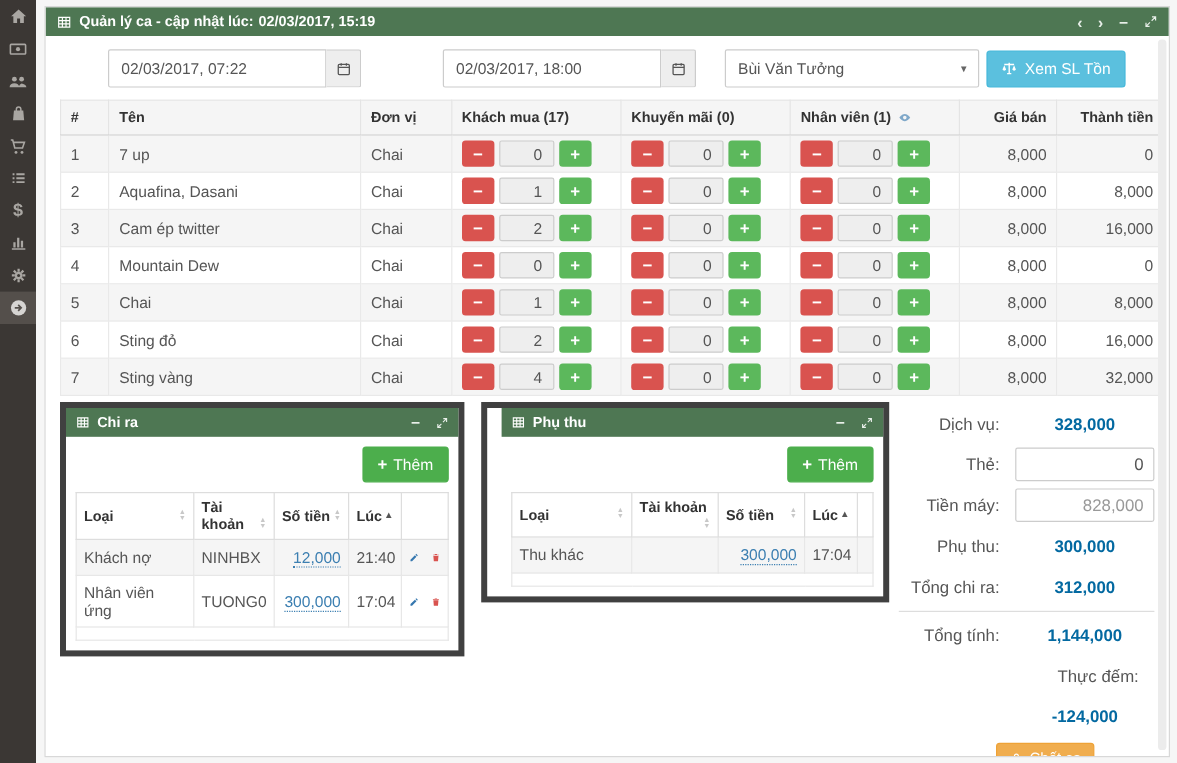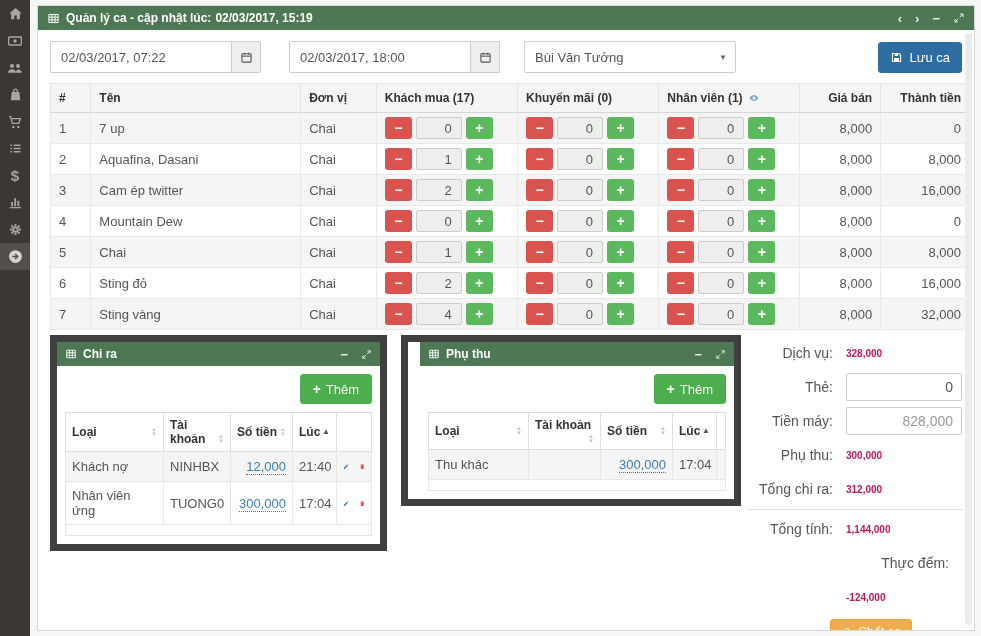--- a/index.html
+++ b/index.html
@@ -21,21 +21,21 @@
   .main { position: absolute; left: 30px; top: 0; width: 951px; height: 636px; background: #f6f6f6; padding: 5px 6px 5px 7px; }
   .panel { width: 938px; height: 626px; background: #fff; border: 1px solid #d8d8d8; position: relative; overflow: hidden; }
   .panel-head { height: 24px; background: #4e7753; color: #fff; display: flex; align-items: center; padding: 0 9px; font-size: 12px; font-weight: bold; }
   .panel-head .ttl-icon { margin-right: 6px; }
   .panel-head .updated { margin-left: 4px; }
   .win-controls { margin-left: auto; display: flex; align-items: center; gap: 13px; color: #e8efe9; }
   .win-controls span, .win-controls .wicon { cursor: pointer; font-size: 13px; line-height: 1; }
 
   
   .toolbar { display: flex; align-items: center; padding: 11px 12px 10px 12px; }
-  .igroup { display: flex; }
+  .igroup { display: flex; margin-left: 40px; }
   .dt-input { width: 182px; height: 32px; border: 1px solid #ccc; border-radius: 2px 0 0 2px; padding: 0 10px; font-size: 13px; color: #555; background: #fff; }
   .addon { width: 29px; height: 32px; border: 1px solid #ccc; border-left: none; background: #eee; display: flex; align-items: center; justify-content: center; color: #555; border-radius: 0 2px 2px 0; cursor: pointer; }
   .g1 { margin-right: 28px; } .g2 { margin-right: 24px; }
   .select { width: 212px; height: 32px; border: 1px solid #ccc; border-radius: 2px; background: #fff; display: flex; align-items: center; justify-content: space-between; padding: 0 8px 0 10px; color: #555; cursor: pointer; }
   .select .caret { font-size: 8px; color: #666; }
   .btn { height: 31px; border: 1px solid transparent; border-radius: 3px; color: #fff; font-size: 13px; display: inline-flex; align-items: center; gap: 6px; padding: 0 11px; cursor: pointer; font-family: inherit; }
   .btn-primary { background: #2e6da4; border-color: #2e6da4; margin-left: auto; }
   .btn-info { background: #5bc0de; border-color: #46b8da; margin-left: 6px; }
 
   
@@ -50,21 +50,21 @@
   .hdr-eye { color: #7fa8c9; margin-left: 5px; vertical-align: -2px; display: inline-block; }
 
   .stepper { display: inline-flex; align-items: center; gap: 4px; }
   .sbtn { width: 27px; height: 22px; border: none; border-radius: 3px; color: #fff; font-weight: bold; font-size: 14px; line-height: 20px; text-align: center; cursor: pointer; font-family: inherit; }
   .sbtn.minus { background: #d9534f; }
   .sbtn.plus  { background: #5cb85c; }
   .sinput { width: 46px; height: 22px; border: 1px solid #ccc; border-radius: 2px; background: #eee; text-align: right; padding: 0 9px 0 2px; color: #555; font-size: 13px; }
 
   
   .bottom { display: flex; margin: 5px 12px 0 12px; align-items: flex-start; }
-  .sub { border: 7px solid #404040; background: #fff; }
+  .sub { border: 5px solid #404040; background: #fff; }
   .sub-chira { width: 337px; }
   .sub-phuthu { width: 340px; margin-left: 14px; padding-left: 12px; }
   .sub-head { height: 24px; background: #4e7753; color: #fff; font-size: 12px; font-weight: bold; display: flex; align-items: center; padding: 0 8px; }
   .sub-head .ttl-icon { margin-right: 6px; }
   .sub-body { padding: 8px; }
   .add-row { display: flex; justify-content: flex-end; margin-bottom: 8px; }
   .btn-add { background: #4cae4c; border: 1px solid #4cae4c; color: #fff; height: 30px; padding: 0 12px; border-radius: 3px; font-size: 13px; display: inline-flex; align-items: center; gap: 5px; cursor: pointer; font-family: inherit; }
   .btn-add b { font-weight: bold; font-size: 14px; }
 
   .sub-table { width: 100%; font-size: 13px; table-layout: fixed; }
@@ -77,21 +77,21 @@
   td.num { text-align: right; }
   .acts { display: flex; gap: 9px; align-items: center; justify-content: center; }
   .act-edit { color: #3778af; cursor: pointer; }
   .act-del { color: #d9534f; cursor: pointer; }
   .sub-foot td { height: 11px; padding: 0; }
 
   
   .summary { flex: 1; margin-left: 8px; padding-top: 1px; }
   .sumrow { display: flex; align-items: center; height: 34px; }
   .sumlabel { flex: 1; text-align: right; color: #555; font-size: 14px; padding-right: 13px; }
-  .sumval { width: 116px; text-align: left; font-weight: bold; font-size: 10px; color: #be185d; }
+  .sumval { width: 116px; text-align: center; font-weight: bold; font-size: 14px; color: #0369a1; }
   .suminput { width: 116px; height: 28px; border: 1px solid #ccc; border-radius: 2px; text-align: right; padding: 0 8px; font-size: 14px; color: #555; background: #fff; }
   .suminput.gray { color: #999; }
   .divider { border-top: 1px solid #ddd; margin: 3px 0 2px 0; }
   .btnrow { display: flex; justify-content: flex-end; padding-right: 50px; margin-top: 5px; }
   .btn-warning { background: #f0ad4e; border: 1px solid #eea236; color: #fff; height: 26px; padding: 0 10px; border-radius: 3px; font-size: 12.5px; display: inline-flex; align-items: center; gap: 5px; cursor: pointer; font-family: inherit; }
 
   .vscroll { position: absolute; right: 2px; top: 27px; bottom: 5px; width: 7px; background: #ececec; border-radius: 3px; }
 </style>
 </head>
 <body>
@@ -260,25 +260,25 @@
         <span class="addon">
             <svg width="13" height="13">
               <use href="#i-calendar"></use>
             </svg>
           </span>
       </div>
       <div class="select">
         <span>Bùi Văn Tưởng</span>
         <span class="caret">▼</span>
       </div>
-      <button class="btn btn-primary">
-        <svg width="13" height="13">
-            <use href="#i-save"></use>
+      <button class="btn btn-info">
+        <svg width="14" height="14">
+            <use href="#i-scales"></use>
           </svg>
-        <span>Lưu ca</span>
+        <span>Xem SL Tồn</span>
       </button>
     </div>
 
     <table class="products">
       <thead>
         <tr>
           <th class="c-no">#</th>
           <th class="c-name">Tên</th>
           <th class="c-unit">Đơn vị</th>
           <th class="c-step">Khách mua (17)</th>

